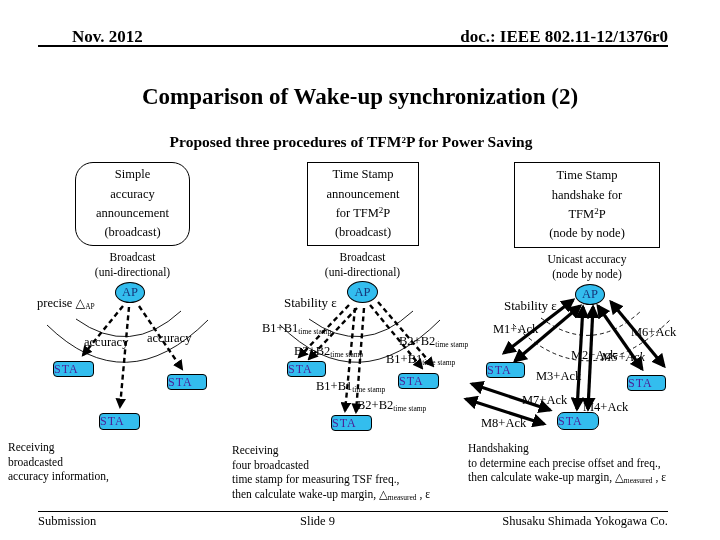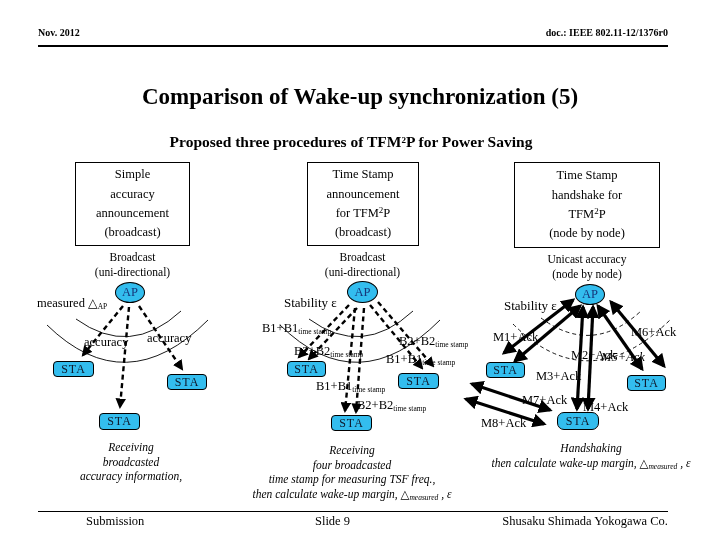--- a/index.html
+++ b/index.html
@@ -4,46 +4,46 @@
 <style>
   html,body { margin:0; padding:0; background:#888; }
   .slide {
     position:relative; width:720px; height:540px; background:#ffffff;
     font-family:"Liberation Serif","DejaVu Serif",serif; color:#000;
     overflow:hidden; margin:0 auto;
   }
   .slide * { box-sizing:border-box; }
   svg.lay { position:absolute; left:0; top:0; z-index:1; }
   .txt { position:absolute; z-index:2; }
-  .hdr { font-weight:bold; font-size:10px; }
+  .hdr { font-weight:bold; font-size:17px;margin-left:34px; }
   .rule { position:absolute; background:#000; height:1.5px; z-index:2; }
   .title { position:absolute; width:720px; text-align:center; font-weight:bold; font-size:23px; z-index:2; }
   .subtitle { position:absolute; width:702px; text-align:center; font-weight:bold; font-size:15.5px; z-index:2; }
   .hbox {
     position:absolute; border:1.2px solid #000; background:#fff; z-index:2;
     display:flex; flex-direction:column; justify-content:center;
     text-align:center; font-size:12.5px; line-height:1.55;
   }
   .tlabel { position:absolute; text-align:center; font-size:11.5px; line-height:1.3; z-index:2; }
   .ap {
     position:absolute; border:1.4px solid #000; background:#33bdee; border-radius:50%;
     display:flex; align-items:center; justify-content:center;
     color:#16367a; font-size:12.5px; z-index:3;
   }
   .sta {
     position:absolute; border:1.4px solid #000; background:#33bdee; border-radius:4px;
-    display:flex; align-items:center; justify-content:center;
-    color:#0f172a; font-size:12px; letter-spacing:1px; z-index:3;
+    display:flex; align-items:center; justify-content:flex-start;
+    color:#4c1d95; font-size:12px; letter-spacing:1px; z-index:3;
   }
   .dl { position:absolute; font-size:12.5px; white-space:nowrap; z-index:4; }
   sub.ss { font-size:7.5px; vertical-align:-2px; }
   sup.sp { font-size:9px; vertical-align:4px; }
-  .note { position:absolute; text-align:center; font-size:11.5px; line-height:1.28; z-index:2;font-style:italic; }
-  .foot { position:absolute; font-size:12.5px; z-index:2;margin-left:48px; }
-  .footc { position:absolute; width:635px; text-align:center; font-size:12.5px; z-index:2;margin-left:15px; }
+  .note { position:absolute; text-align:left; font-size:11.5px; line-height:1.28; z-index:2; }
+  .foot { position:absolute; font-size:12.5px; z-index:2; }
+  .footc { position:absolute; width:635px; text-align:center; font-size:12.5px; z-index:2; }
 </style>
 </head>
 <body>
 
 <div class="slide">
 
   <svg class="lay" width="720" height="540" viewBox="0 0 720 540">
     <defs>
       <marker id="ah" viewBox="0 0 10 10" refX="8" refY="5" markerWidth="4.4" markerHeight="4.4" orient="auto-start-reverse">
         <path d="M0,0 L10,5 L0,10 z" fill="#000"></path>
@@ -86,40 +86,40 @@
       <line x1="611" y1="302" x2="664" y2="366" marker-start="url(#ah)" marker-end="url(#ah)"></line>
       <line x1="472" y1="384" x2="550" y2="410" marker-start="url(#ah)" marker-end="url(#ah)"></line>
       <line x1="466" y1="399" x2="544" y2="424" marker-start="url(#ah)" marker-end="url(#ah)"></line>
     </g>
   </svg>
 
   <div class="txt hdr" style="left:38px;top:27px;">Nov. 2012</div>
   <div class="txt hdr" style="right:52px;top:27px;">doc.: IEEE 802.11-12/1376r0</div>
   <div class="rule" style="left:38px;top:45px;width:630px;"></div>
 
-  <div class="title" style="top:84px;">Comparison of Wake-up synchronization (5)</div>
+  <div class="title" style="top:84px;">Comparison of Wake-up synchronization (2)</div>
   <div class="subtitle" style="top:133px;">
     <span>Proposed three procedures of TFM</span><sup class="sp">2</sup><span>P for Power Saving</span>
   </div>
 
-  <div class="hbox" style="left:75px;top:162px;width:115px;height:84px;">
+  <div class="hbox" style="left:75px;top:162px;width:115px;height:84px;border-radius:18px;">
     <div>Simple</div>
     <div>accuracy</div>
     <div>announcement</div>
     <div>(broadcast)</div>
   </div>
   <div class="tlabel" style="left:62px;top:250px;width:141px;">
     <div>Broadcast</div>
     <div>(uni-directional)</div>
   </div>
   <div class="ap" style="left:115px;top:282px;width:30px;height:21px;">
     <span>AP</span>
   </div>
   <div class="dl" style="left:37px;top:295px;">
-    <span>measured △</span><sub class="ss">AP</sub>
+    <span>precise △</span><sub class="ss">AP</sub>
   </div>
   <div class="dl" style="left:84px;top:335px;">accuracy</div>
   <div class="dl" style="left:147px;top:331px;">accuracy</div>
   <div class="sta" style="left:53px;top:361px;width:41px;height:16px;">
     <span>STA</span>
   </div>
   <div class="sta" style="left:167px;top:374px;width:40px;height:16px;">
     <span>STA</span>
   </div>
   <div class="sta" style="left:99px;top:413px;width:41px;height:17px;">
@@ -192,39 +192,40 @@
     <div>(node by node)</div>
   </div>
   <div class="tlabel" style="left:512px;top:252px;width:150px;">
     <div>Unicast accuracy</div>
     <div>(node by node)</div>
   </div>
   <div class="ap" style="left:575px;top:284px;width:30px;height:21px;">
     <span>AP</span>
   </div>
   <div class="dl" style="left:504px;top:298px;font-size:13px;">Stability ε</div>
-  <div class="dl" style="left:493px;top:322px;margin-top:8px;">M1+Ack</div>
+  <div class="dl" style="left:493px;top:322px;">M1+Ack</div>
   <div class="dl" style="left:531px;top:348px;margin-left:40px;">M2+Ack</div>
   <div class="dl" style="left:536px;top:369px;text-align:center;">M3+Ack</div>
   <div class="dl" style="left:583px;top:400px;">M4+Ack</div>
   <div class="dl" style="left:601px;top:350px;font-style:italic;">M5+Ack</div>
   <div class="dl" style="left:631px;top:325px;">M6+Ack</div>
   <div class="dl" style="left:522px;top:393px;">M7+Ack</div>
   <div class="dl" style="left:481px;top:416px;">M8+Ack</div>
   <div class="sta" style="left:486px;top:362px;width:39px;height:16px;">
     <span>STA</span>
   </div>
   <div class="sta" style="left:627px;top:375px;width:39px;height:16px;">
     <span>STA</span>
   </div>
   <div class="sta" style="left:557px;top:412px;width:42px;height:18px;border-radius:7px;">
     <span>STA</span>
   </div>
   <div class="note" style="left:468px;top:441px;width:246px;">
     <div>Handshaking</div>
+    <div>to determine each precise offset and freq.,</div>
     <div>
       <span>then calculate wake-up margin, △</span><sub class="ss">measured</sub><span> , ε</span>
     </div>
   </div>
 
   <div class="rule" style="left:38px;top:511px;width:630px;height:1.2px;"></div>
   <div class="foot" style="left:38px;top:514px;">Submission</div>
   <div class="footc" style="top:514px;">Slide 9</div>
   <div class="foot" style="right:52px;top:514px;">Shusaku Shimada Yokogawa Co.</div>
 

